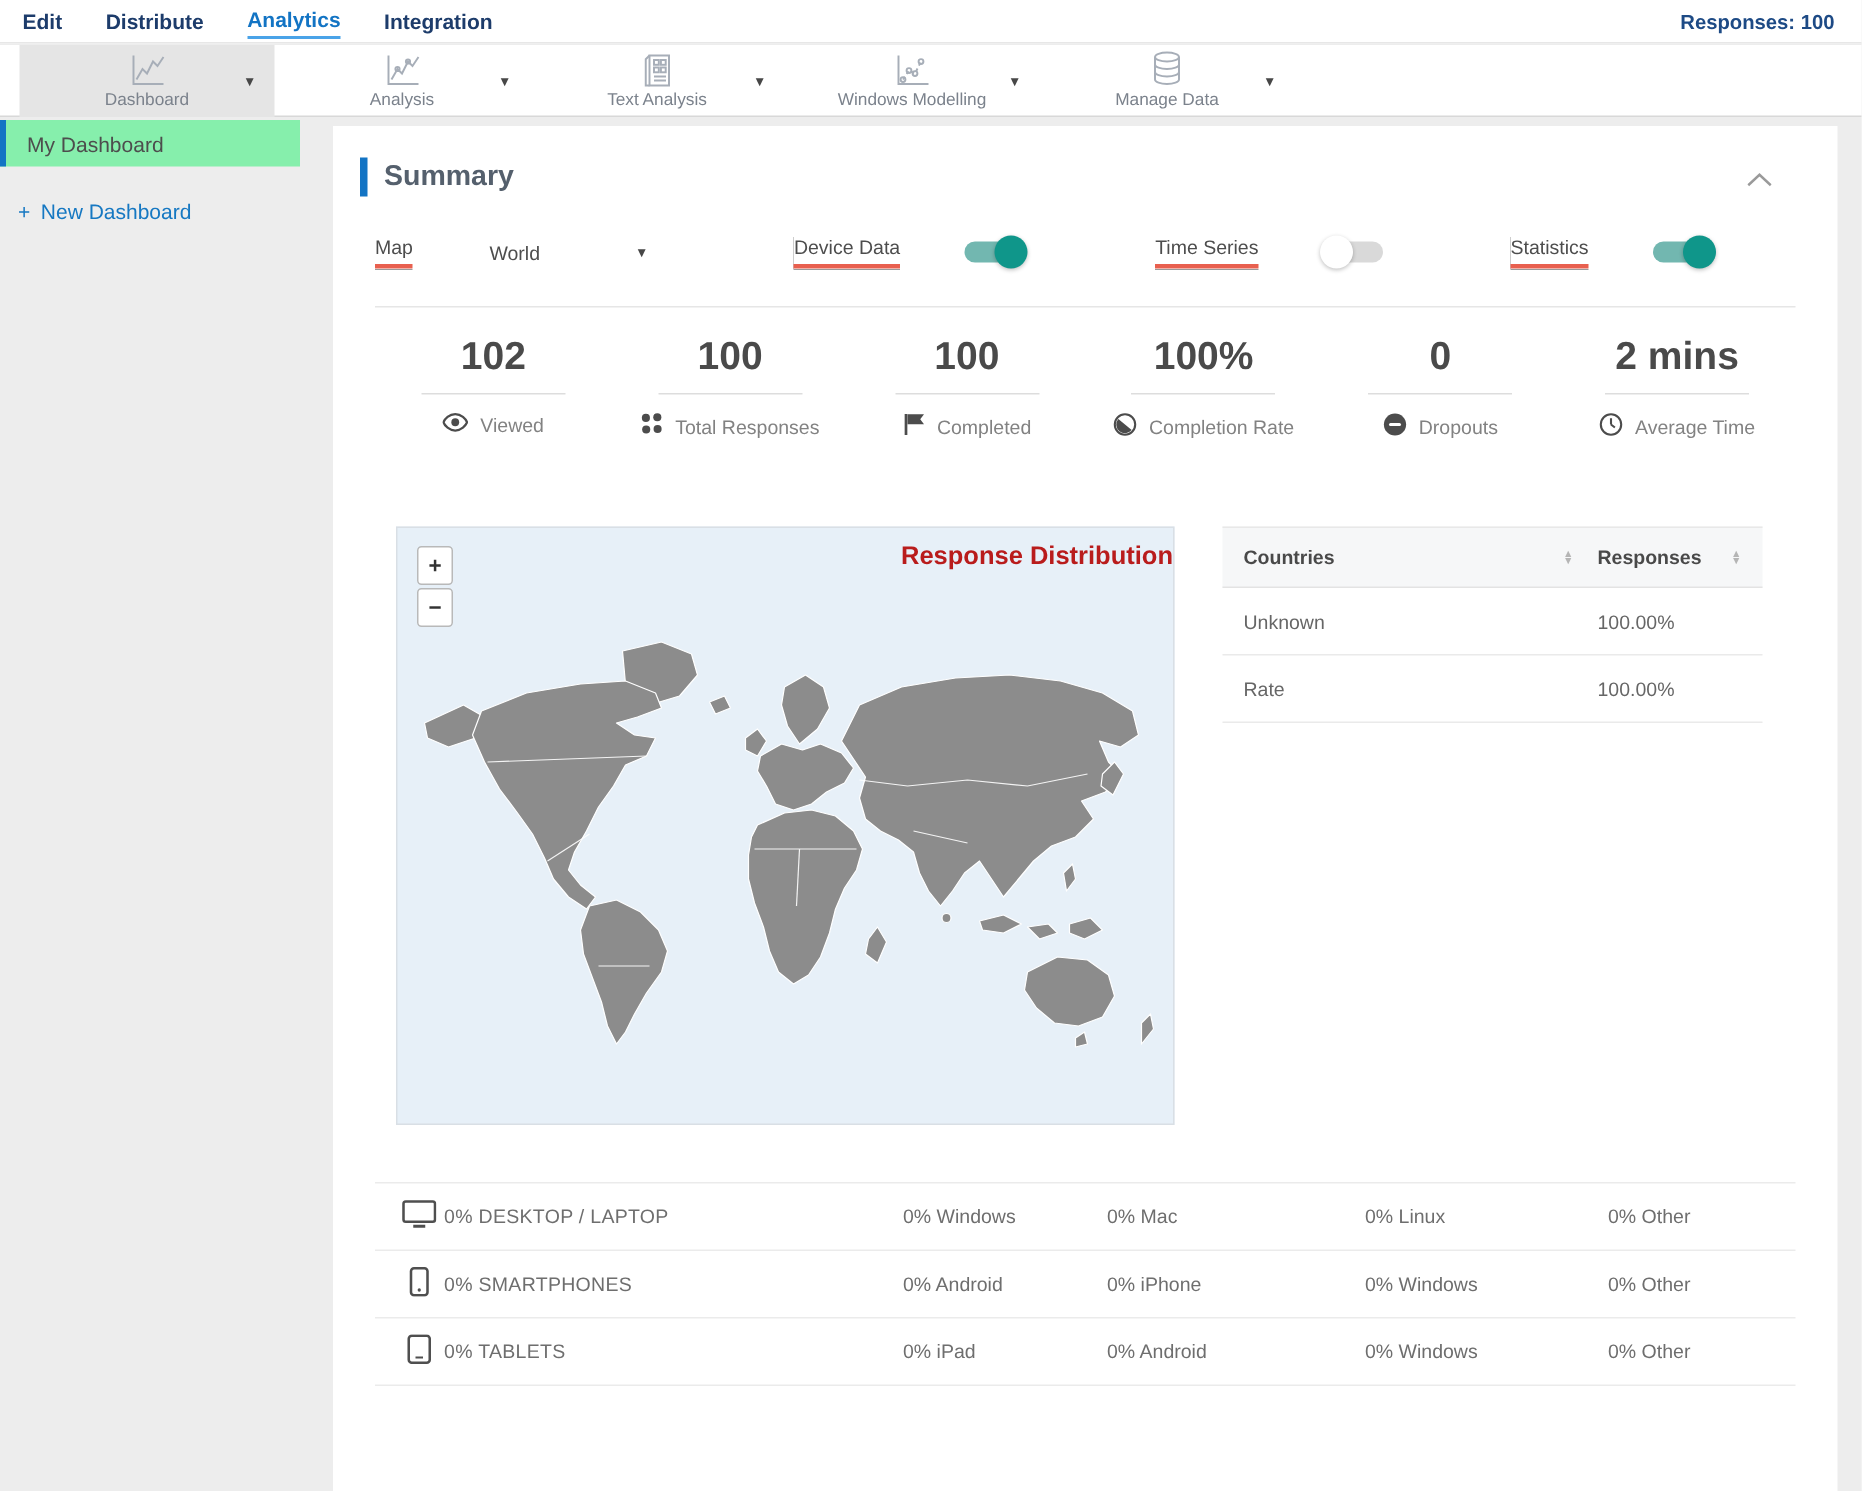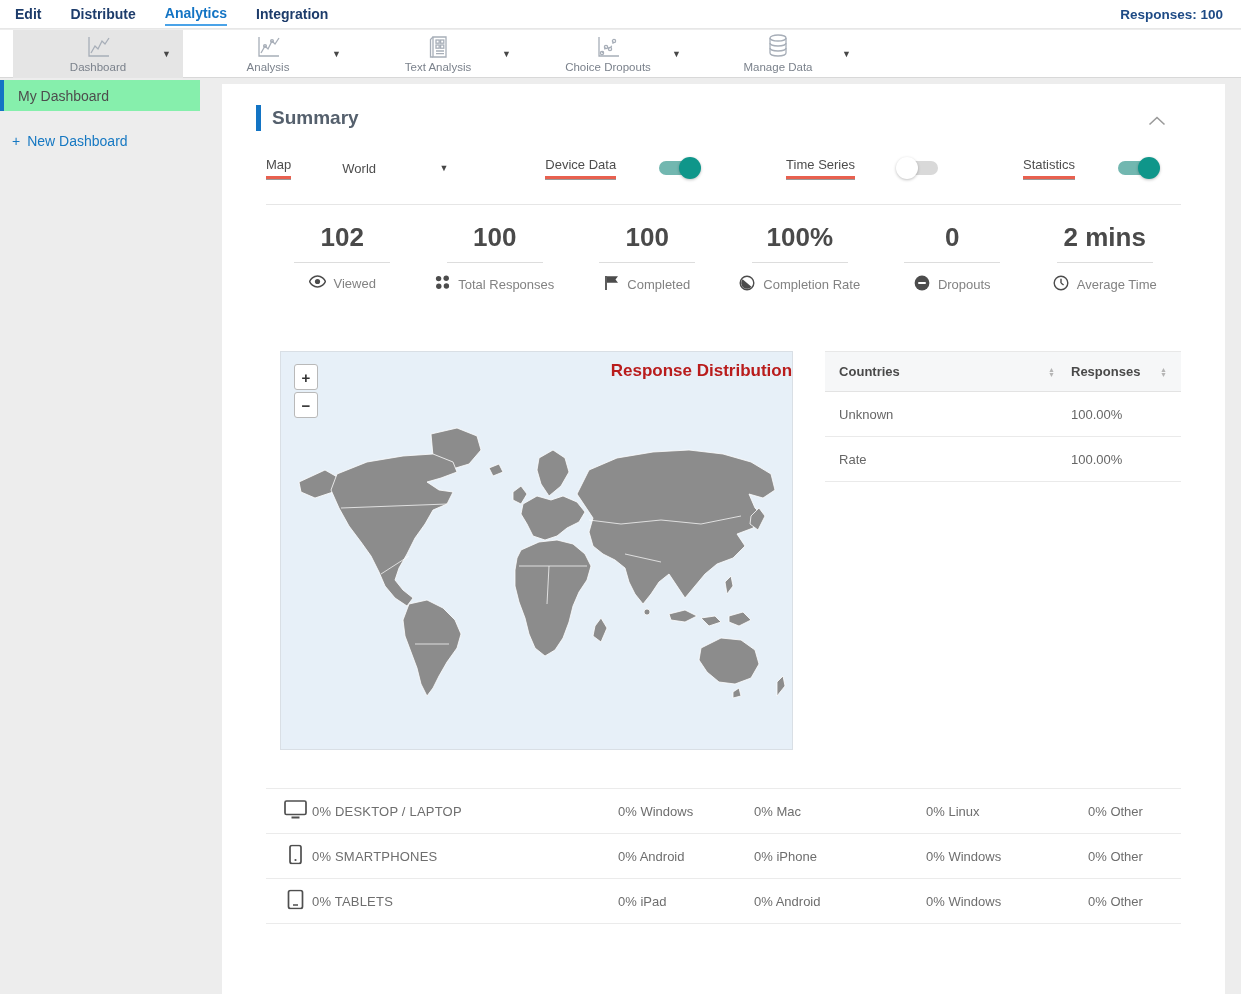--- a/index.html
+++ b/index.html
@@ -48,21 +48,21 @@
     margin-top:1px; cursor:pointer;
   }
   .new-dash {
     margin:22px 0 0 12px; color:#1678c2; font-size:14px; cursor:pointer;
     display:flex; align-items:center; gap:7px; font-weight:500;
   }
 
   
   .panel {
     position:absolute; left:222px; top:84px; width:1003px; bottom:0; background:#fff;
-    padding:0 44px;
+    padding:0 28px;
   }
 
   .summary-header { padding-top:21px; display:flex; align-items:center; position:relative; margin-left:-10px; }
   .accent-bar { width:5px; height:26px; background:#1374c4; }
   .summary-title { font-size:19px; font-weight:600; color:#55606d; margin-left:11px; }
   .collapse { position:absolute; right:15px; top:28px; cursor:pointer; }
 
   
   .controls { margin-top:26px; display:flex; align-items:center;gap:27px; }
   .ulabel {
@@ -189,21 +189,21 @@
       <div class="t-icon">
         <svg width="26" height="24" viewBox="0 0 26 24">
             <path d="M4 2 V21 H24"></path>
             <polyline points="7,18 11,12 15,14 19,6" stroke-dasharray="2.2,2.2"></polyline>
             <circle cx="7" cy="18" r="1.6"></circle>
             <circle cx="11" cy="12" r="1.6"></circle>
             <circle cx="15" cy="14" r="1.6"></circle>
             <circle cx="19" cy="6" r="1.6"></circle>
           </svg>
       </div>
-      <div class="t-label">Choice Dropouts</div>
+      <div class="t-label">Windows Modelling</div>
       <div class="t-caret">▼</div>
     </div>
     <div class="tool-item">
       <div class="t-icon">
         <svg width="26" height="26" viewBox="0 0 26 26">
             <ellipse cx="13" cy="5" rx="8" ry="3"></ellipse>
             <path d="M5 5 V20 C5 21.7 8.6 23 13 23 S21 21.7 21 20 V5"></path>
             <path d="M5 10 C5 11.7 8.6 13 13 13 S21 11.7 21 10"></path>
             <path d="M5 15 C5 16.7 8.6 18 13 18 S21 16.7 21 15"></path>
           </svg>

